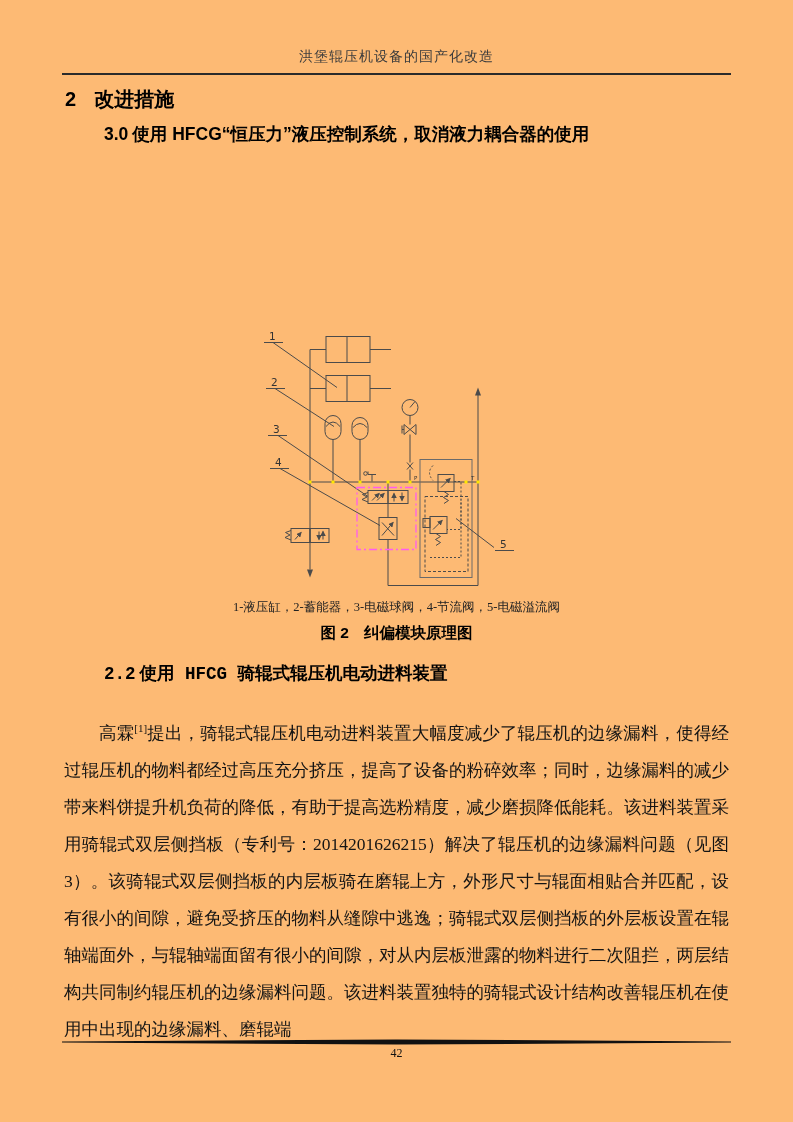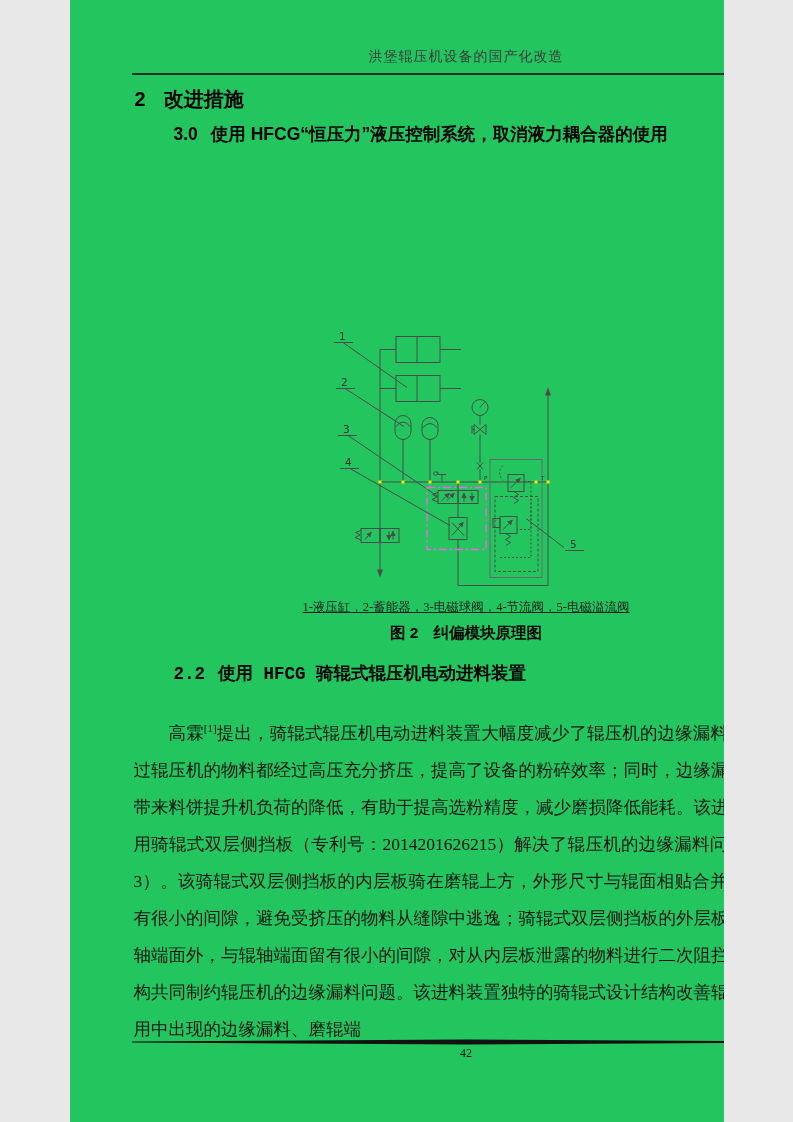--- a/index.html
+++ b/index.html
@@ -1,51 +1,51 @@
 <!DOCTYPE html>
 <html><head>
 <meta charset="utf-8">
 <style>
   html,body { margin:0; padding:0; background:#e8e8e8; }
   .page {
-    position:relative; width:654px; height:1122px; margin:0 auto;
-    background:#22c55e; overflow:hidden;
+    position:relative; width:793px; height:1122px; margin:0 auto;
+    background:#fdba74; overflow:hidden;
     font-family:"Liberation Serif", serif; color:#1c1c1c;
   }
   .running-head {
     position:absolute; top:48px; left:64px; width:665px;
     text-align:center; font-size:14px; color:#3c3c3c; letter-spacing:1px;
   }
   .head-rule {
     position:absolute; top:73px; left:62px; width:669px; height:0;
     border-top:2px solid #2b2b2b;
   }
   .h-sec {
     position:absolute; top:86px; left:65px;
     font-family:"Liberation Sans", sans-serif; font-weight:bold; font-size:20px; color:#000;
   }
   .h-sec .gap { margin-left:18px; }
   .h-sub {
     position:absolute; left:104px;
     font-family:"Liberation Sans", sans-serif; font-weight:bold; font-size:17.5px; color:#000;
   }
-  .h-sub .gap { margin-left:13px; }
+  .h-sub .gap { margin-left:4px; }
   .h-sub1 { top:122px; }
   .h-sub2 { top:661px;font-family:Liberation Mono, monospace; }
   .body-para {
     position:absolute; left:64px; width:665px;
     font-size:17.5px; text-align:justify; text-indent:2em; color:#141414;
   }
   .para1 { top:163px; line-height:41px; }
   .para2 { top:697px; line-height:37px; }
   .body-para sup { font-size:11px; line-height:0; }
   .figure-wrap { position:absolute; top:311px; left:247px; }
   .fig-legend {
     position:absolute; top:599px; left:64px; width:665px;
-    text-align:center; font-size:12.5px; color:#222;text-decoration:underline;
+    text-align:center; font-size:12.5px; color:#222;
   }
   .fig-caption {
     position:absolute; top:623px; left:64px; width:665px; text-align:center;
     font-family:"Liberation Sans", sans-serif; font-weight:bold; font-size:15.5px; color:#000;
   }
   .fig-caption .gap { margin-left:15px;margin-top:39px; }
   .footer-bar { position:absolute; top:1039px; left:62px; width:669px; height:6px; }
   .footer-page {
     position:absolute; top:1046px; left:64px; width:665px;
     text-align:center; font-size:12px; color:#111;

